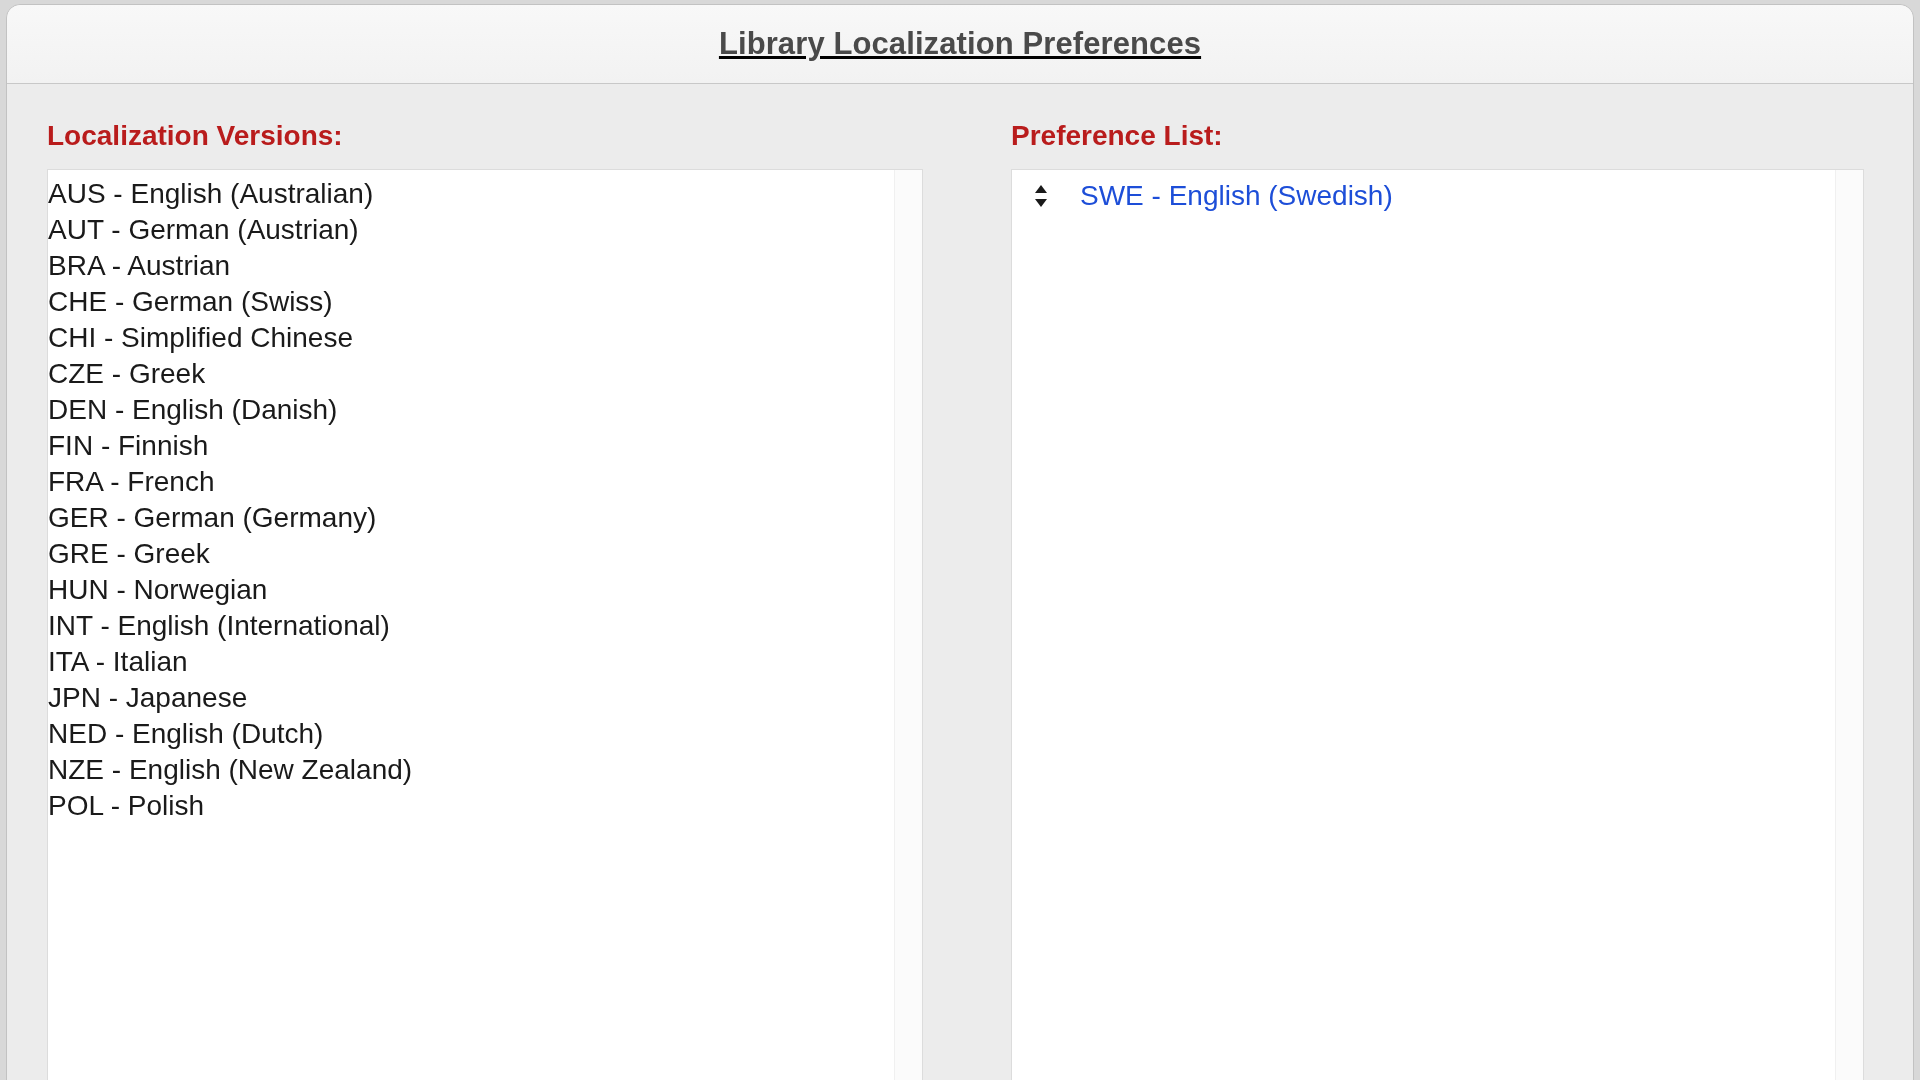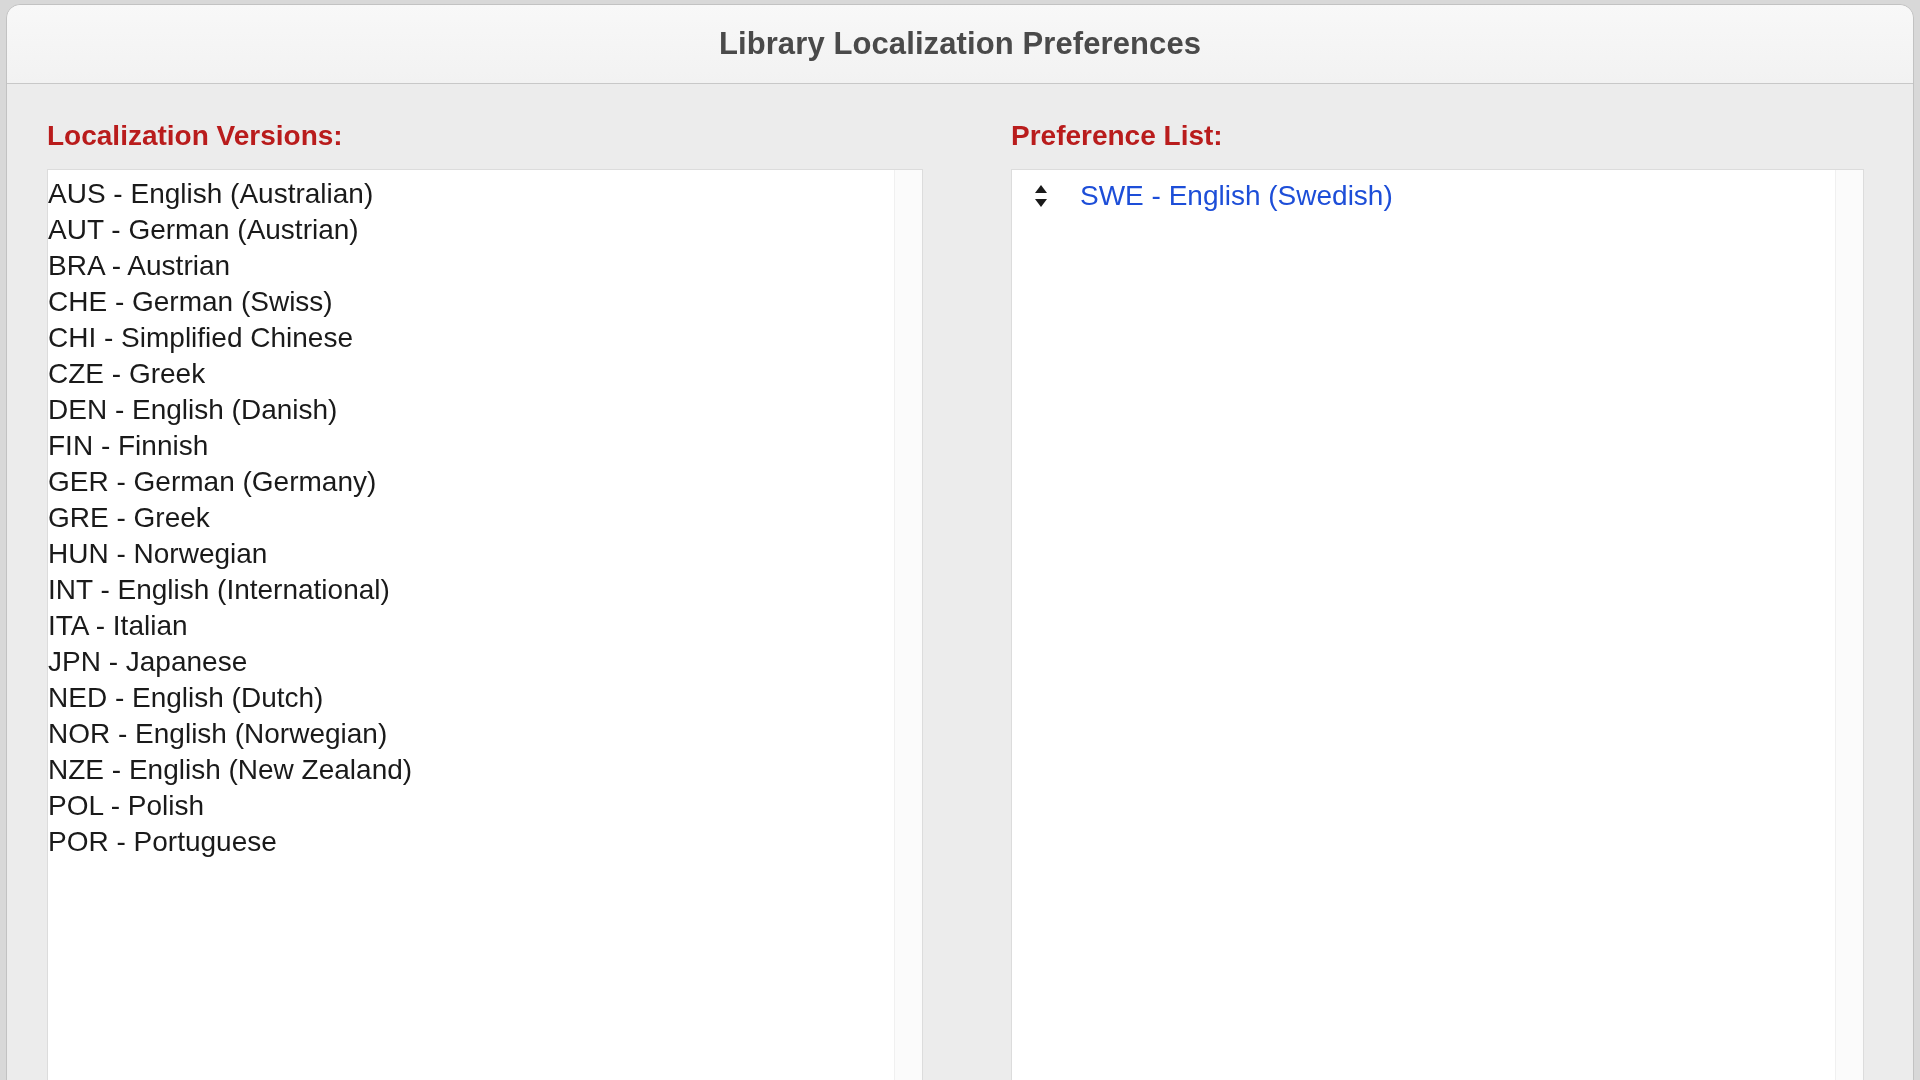--- a/index.html
+++ b/index.html
@@ -28,20 +28,21 @@
 
   #titlebar {
     height: 78px;
     background: linear-gradient(#f8f8f8, #f2f2f2);
     border-bottom: 1px solid #c8c8c8;
     border-top-left-radius: 13px;
     border-top-right-radius: 13px;
     display: flex;
     align-items: center;
     justify-content: center;
+    text-decoration: underline;
   }
 
   #titlebar .title {
     font-size: 31px;
     font-weight: bold;
     color: #4a4a4a;
     letter-spacing: 0.1px;
   }
 
   #body {
@@ -174,20 +175,23 @@
             <div class="row">
               <span class="row-text">CZE - Greek</span>
             </div>
             <div class="row">
               <span class="row-text">DEN - English (Danish)</span>
             </div>
             <div class="row">
               <span class="row-text">FIN - Finnish</span>
             </div>
             <div class="row">
+              <span class="row-text">FRA - French</span>
+            </div>
+            <div class="row">
               <span class="row-text">GER - German (Germany)</span>
             </div>
             <div class="row">
               <span class="row-text">GRE - Greek</span>
             </div>
             <div class="row">
               <span class="row-text">HUN - Norwegian</span>
             </div>
             <div class="row">
               <span class="row-text">INT - English (International)</span>
@@ -195,30 +199,24 @@
             <div class="row">
               <span class="row-text">ITA - Italian</span>
             </div>
             <div class="row">
               <span class="row-text">JPN - Japanese</span>
             </div>
             <div class="row">
               <span class="row-text">NED - English (Dutch)</span>
             </div>
             <div class="row">
-              <span class="row-text">NOR - English (Norwegian)</span>
-            </div>
-            <div class="row">
               <span class="row-text">NZE - English (New Zealand)</span>
             </div>
             <div class="row">
               <span class="row-text">POL - Polish</span>
-            </div>
-            <div class="row">
-              <span class="row-text">POR - Portuguese</span>
             </div>
           </div>
         <div class="scrolltrack"></div>
       </div>
     </div>
 
     <div class="pane right">
       <div class="pane-label">Preference List:</div>
       <div class="listwrap">
         <div class="listbox" id="right-list">

